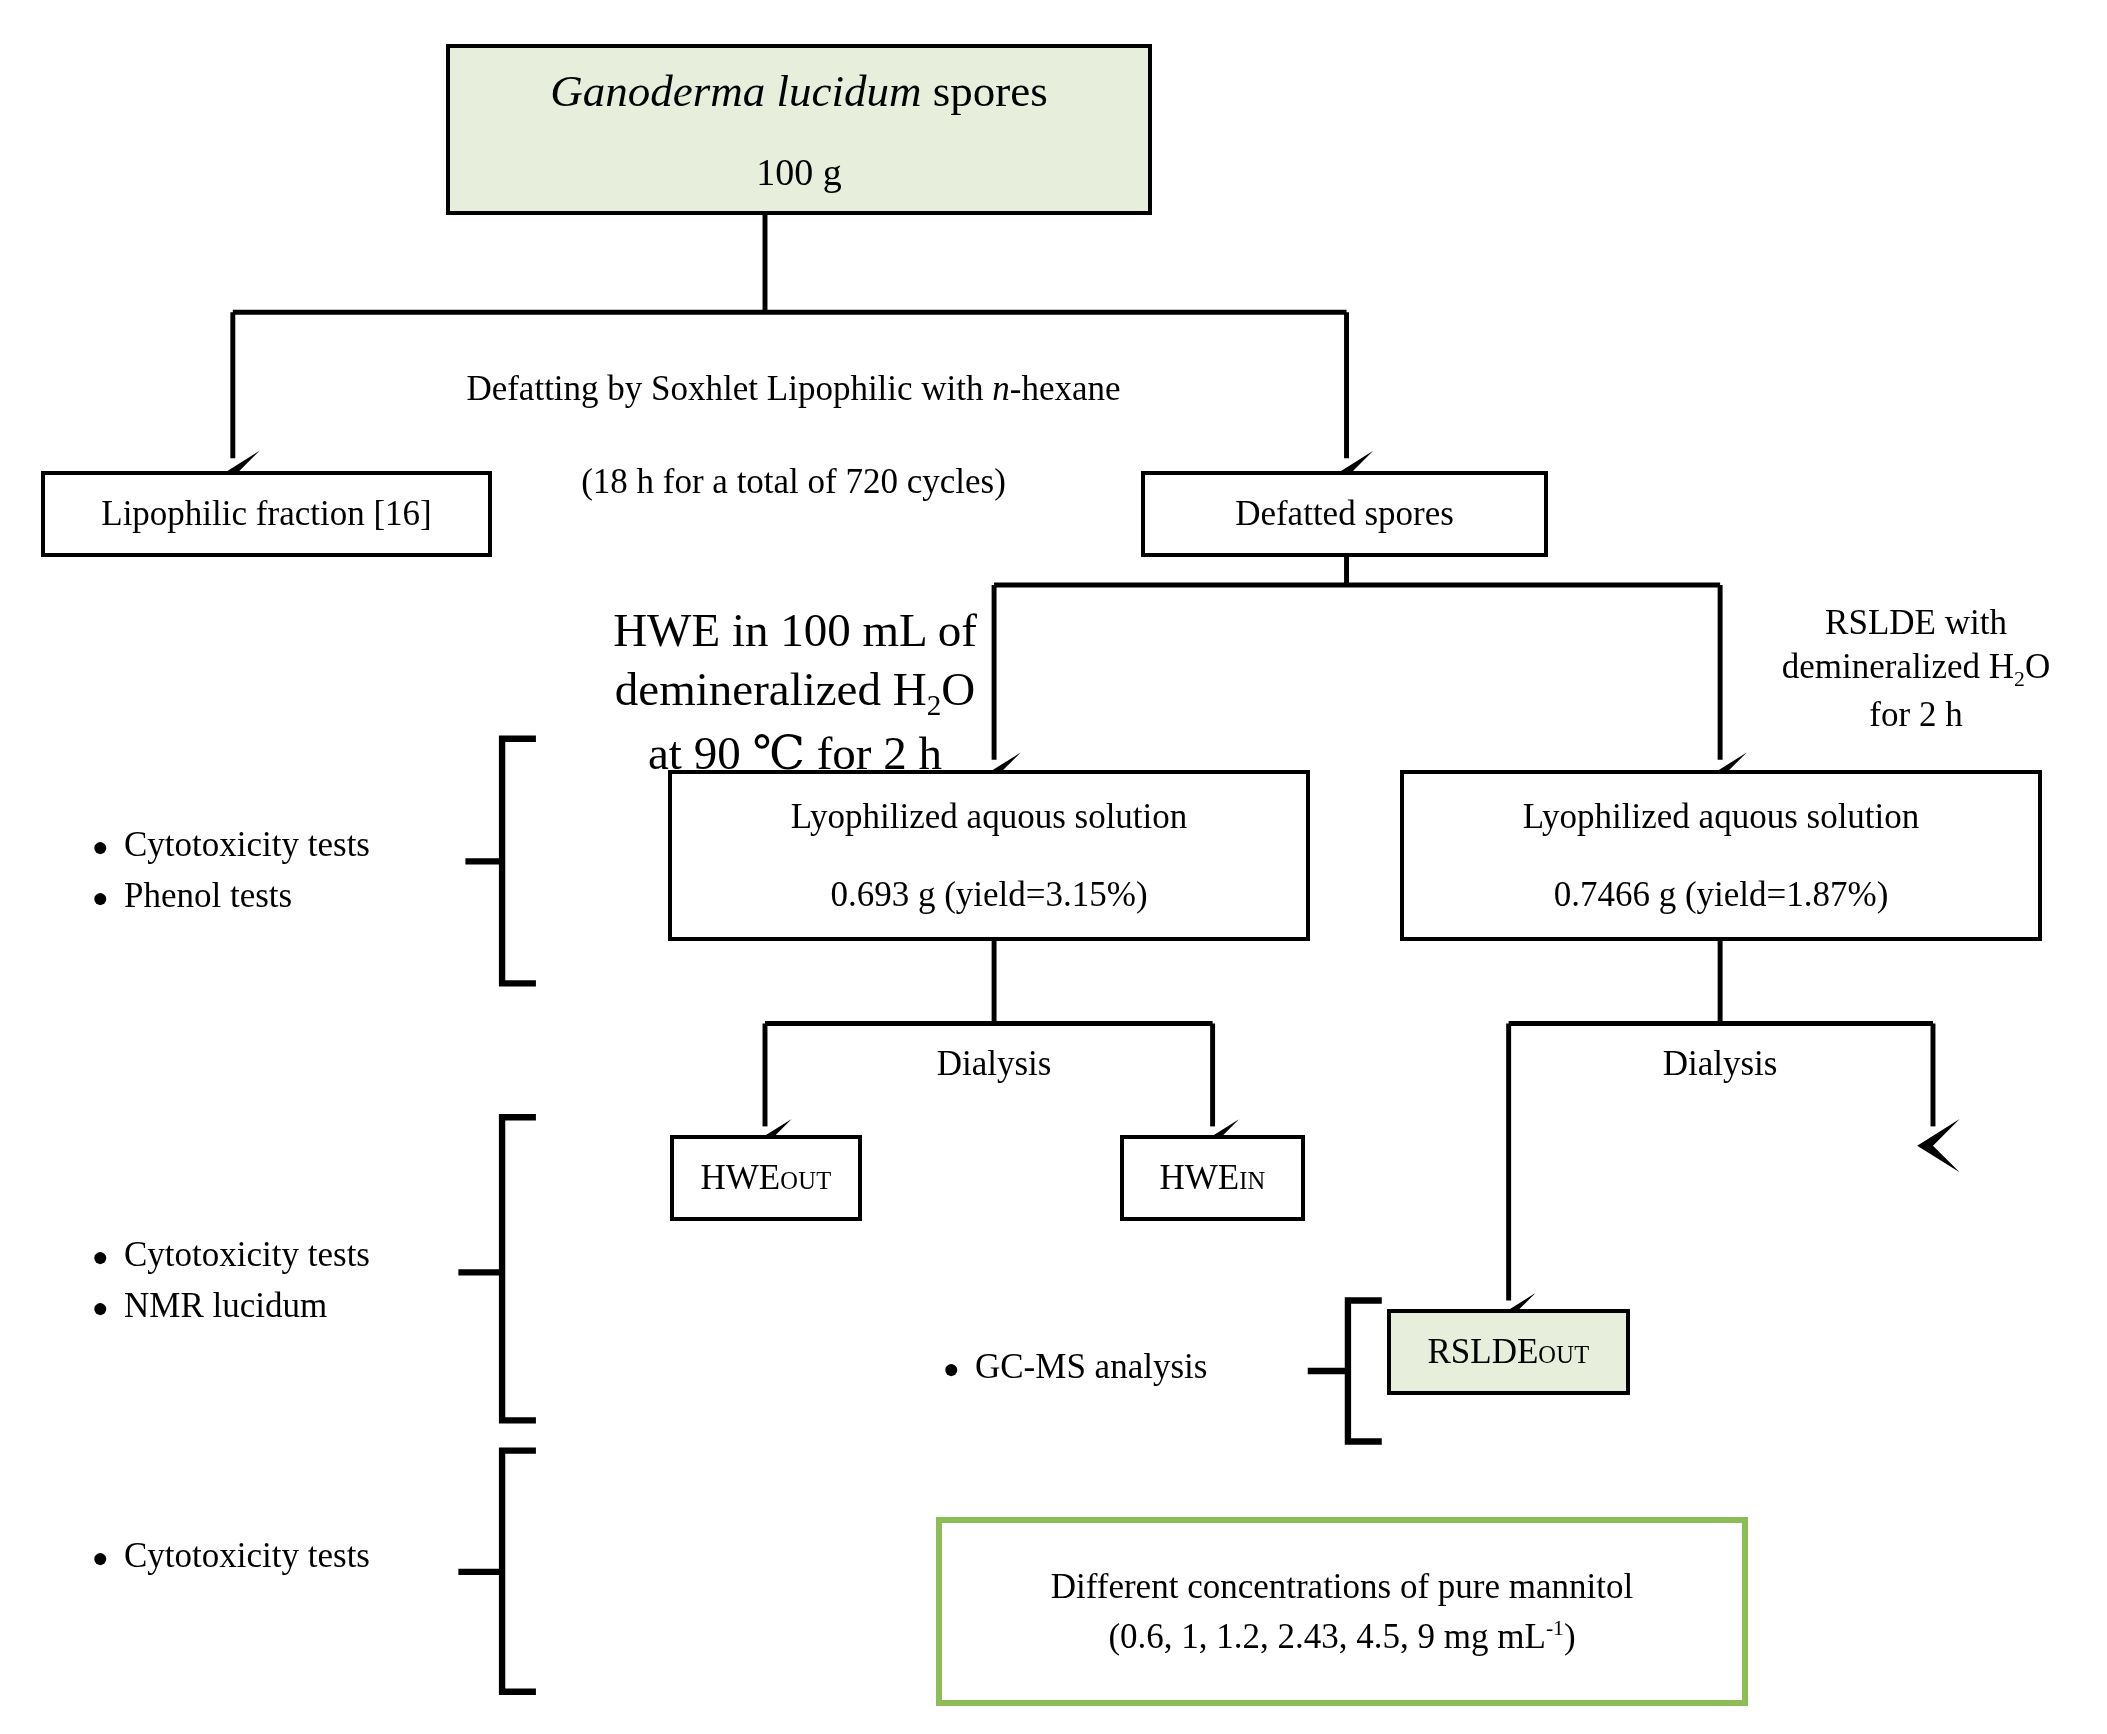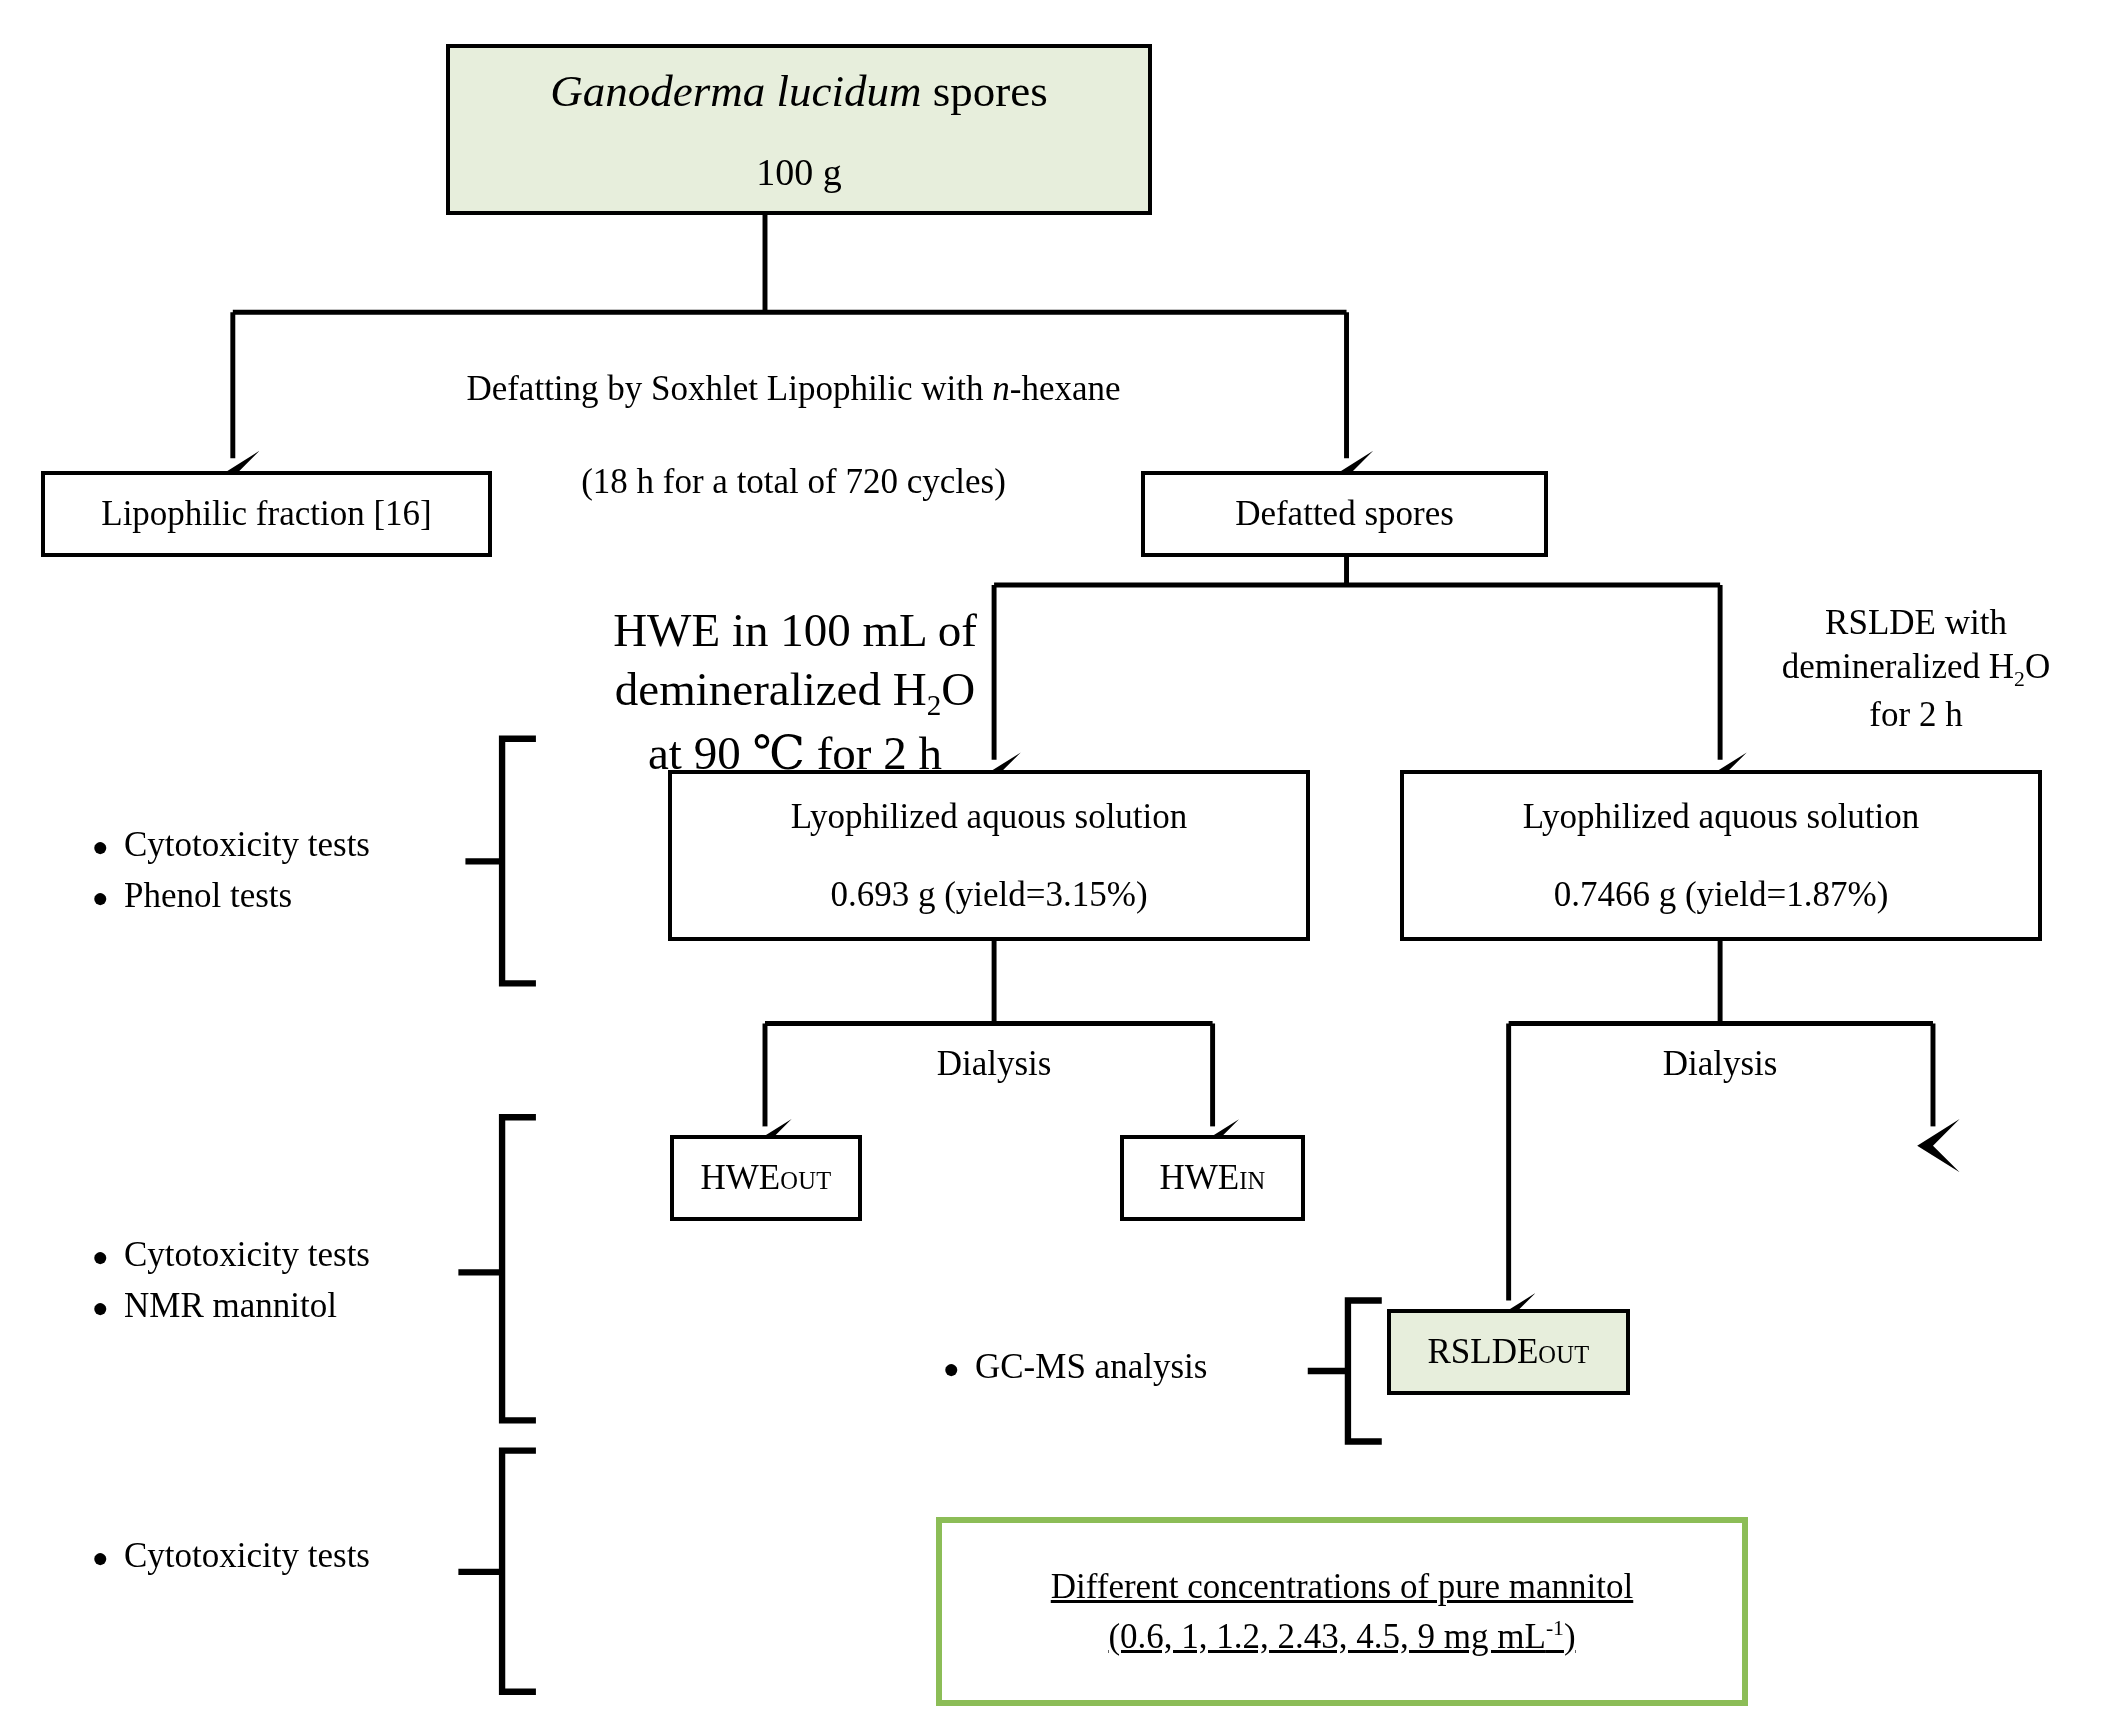--- a/index.html
+++ b/index.html
@@ -5,21 +5,21 @@
   html,body{margin:0;padding:0;background:#ffffff;}
   body{width:2108px;height:1734px;position:relative;overflow:hidden;
        font-family:"Liberation Serif","DejaVu Serif",serif;color:#000;}
   #stage{position:relative;width:2108px;height:1734px;}
   svg.wires{position:absolute;left:0;top:0;width:2108px;height:1734px;pointer-events:none;}
 
   .node{position:absolute;box-sizing:border-box;border:4.2px solid #000;background:#ffffff;
         display:flex;flex-direction:column;align-items:center;justify-content:center;
         text-align:center;line-height:1.18;}
   .node.green{background:#e7eedc;}
-  .node.greenline{border:6.3px solid #8cbd57;background:#ffffff;text-decoration:underline;}
+  .node.greenline{border:6.3px solid #8cbd57;background:#ffffff;}
 
   .ttl{font-weight:normal;}
   .sub{font-weight:normal;}
 
   .lbl{position:absolute;text-align:center;line-height:1.25;white-space:pre-line;}
 
   .bullets{position:absolute;}
   .brow{display:flex;align-items:baseline;white-space:nowrap;}
   .bdot{width:32px;text-align:left;font-size:28px;line-height:1;}
   .btxt{font-size:35px;}
@@ -151,21 +151,21 @@
     </div>
   </div>
 
   <div class="bullets" style="left:92px; top:1235px;">
     <div class="brow">
       <span class="bdot">●</span>
       <span class="btxt">Cytotoxicity tests</span>
     </div>
     <div class="brow" style="margin-top:11.3px;">
       <span class="bdot">●</span>
-      <span class="btxt">NMR mannitol</span>
+      <span class="btxt">NMR lucidum</span>
     </div>
   </div>
 
   <div class="bullets" style="left:92px; top:1536px;">
     <div class="brow">
       <span class="bdot">●</span>
       <span class="btxt">Cytotoxicity tests</span>
     </div>
   </div>
 

